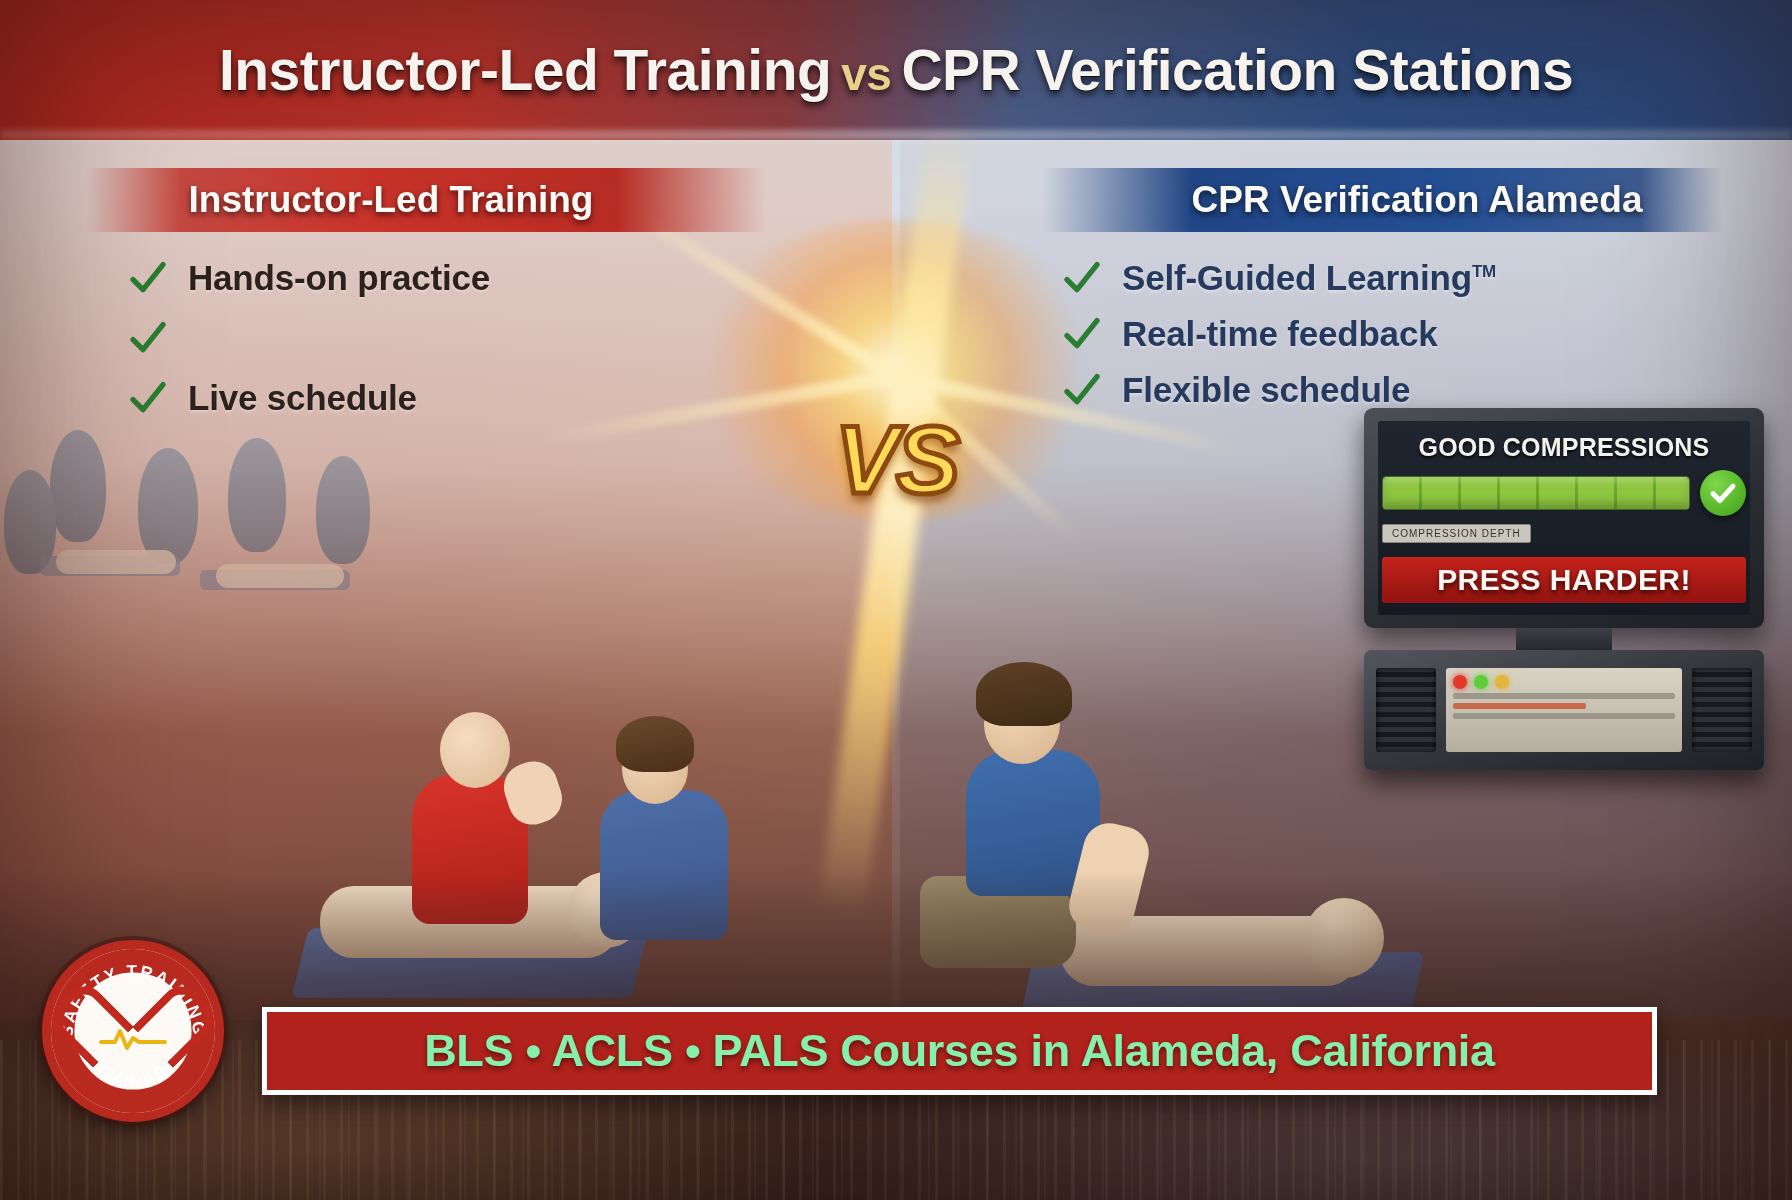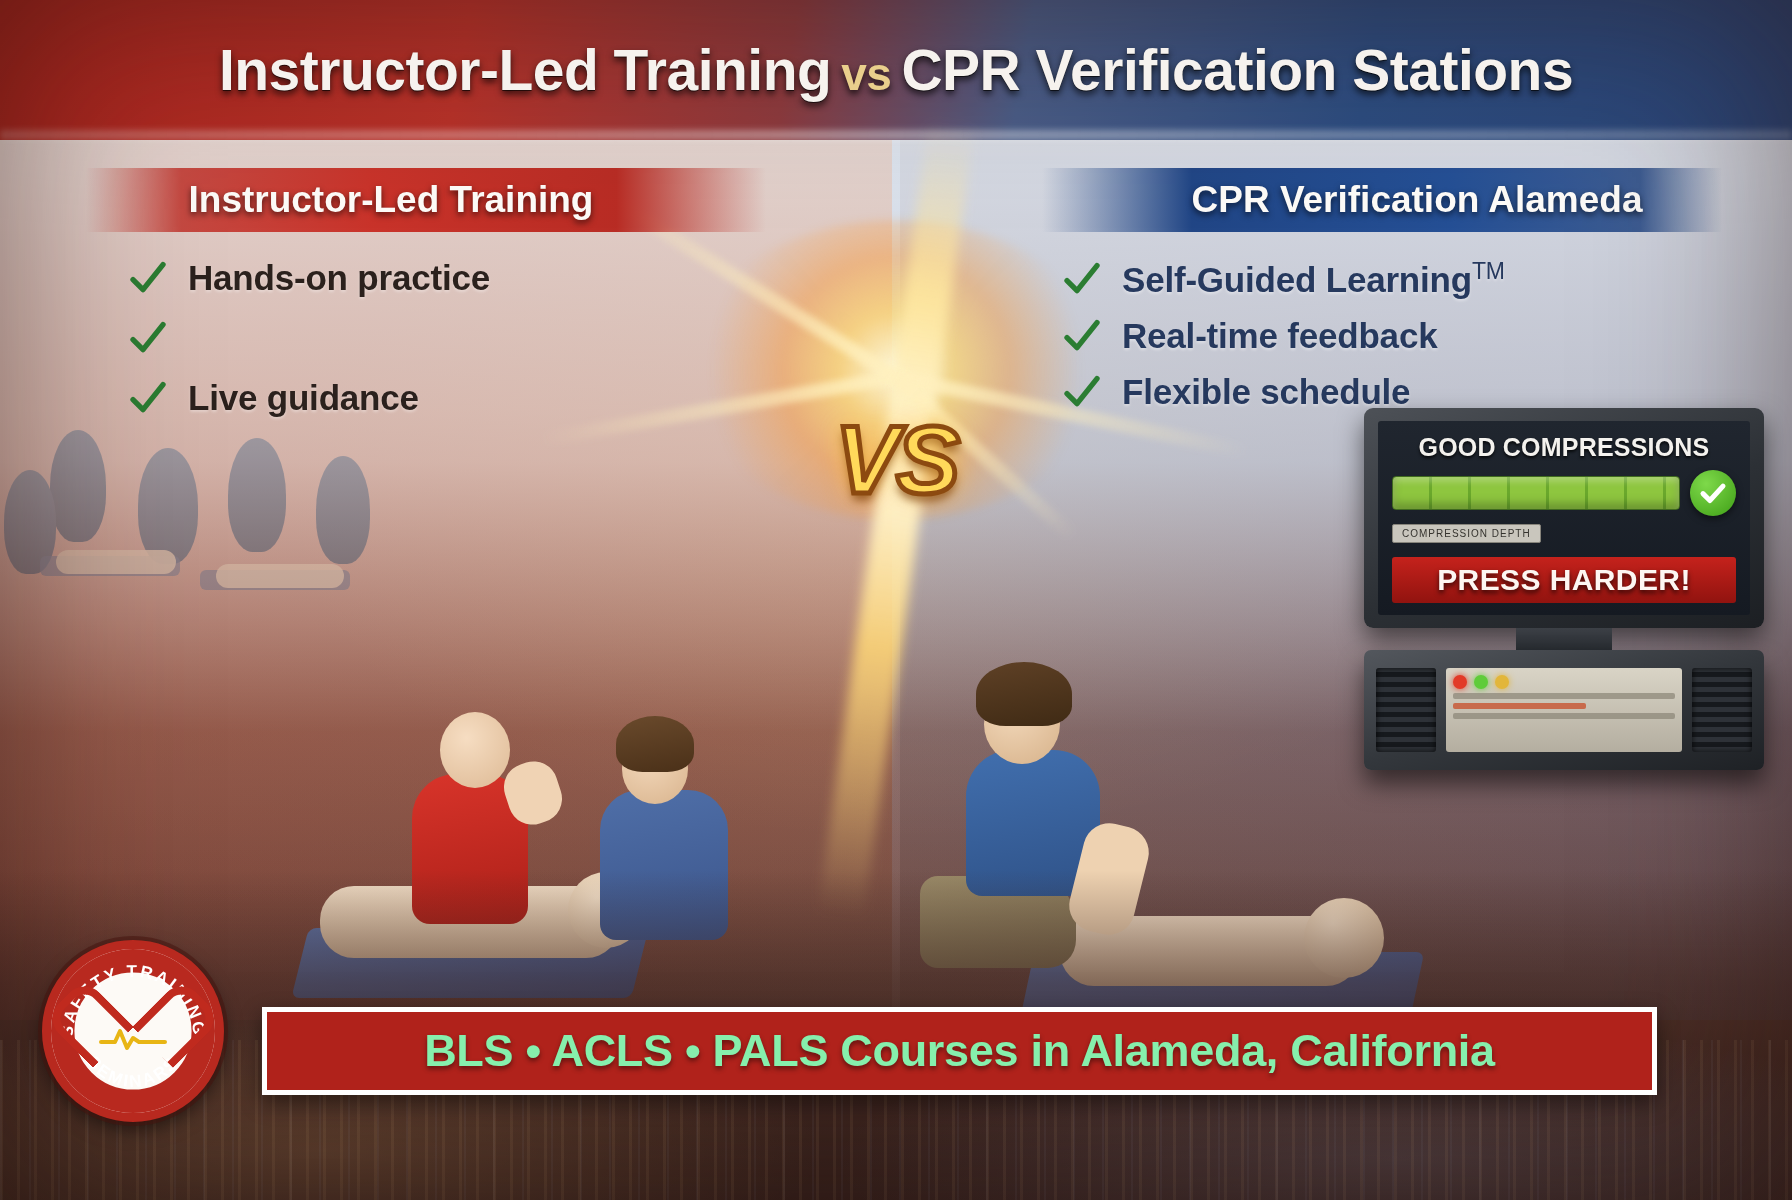--- a/index.html
+++ b/index.html
@@ -82,21 +82,21 @@
   }
 
   .bullets { margin-top:26px; }
   .bullet { display:flex; align-items:center; gap:20px; margin-bottom:16px; }
   .col.right .bullet { justify-content:flex-start; padding-left:20px; }
   .col.left  .bullet { padding-left:42px;margin-top:20px; }
   .check { width:40px; height:40px; flex:0 0 40px; }
   .bullet-label { font-size:35px; font-weight:bold; letter-spacing:-.2px; }
   .col.left  .bullet-label { color:#2b211d; text-shadow:0 2px 3px rgba(255,255,255,.35); }
   .col.right .bullet-label { color:#26395e; text-shadow:0 2px 3px rgba(255,255,255,.40); }
-  .tm { font-size:23px; vertical-align:super; font-weight:normal; }
+  .tm { font-size:17px; vertical-align:super; font-weight:bold; }
 
   
   .clash {
     position:absolute; left:50%; top:120px; transform:translateX(-50%);
     width:330px; height:800px; pointer-events:none;
   }
   .clash .beam {
     position:absolute; left:50%; top:0; transform:translateX(-50%) rotate(8deg);
     width:46px; height:800px;
     background:linear-gradient(to bottom, rgba(255,235,170,0) 0%, rgba(255,232,160,.85) 22%, #fff6d8 44%, rgba(255,216,120,.85) 66%, rgba(255,180,70,0) 100%);
@@ -122,21 +122,21 @@
   }
 
   
   .monitor { position:absolute; right:28px; top:408px; width:400px; z-index:4; }
   .mon-bezel {
     width:400px; height:220px; background:linear-gradient(160deg,#4d5157,#2c3035 55%,#1c1f23);
     border-radius:9px; padding:13px 14px; box-shadow:0 12px 26px rgba(0,0,0,.55);
   }
   .mon-screen {
     width:100%; height:100%; background:linear-gradient(to bottom,#20262f,#151a22);
-    border-radius:3px; padding:12px 14px; display:flex; flex-direction:column; gap:8px;
+    border-radius:3px; padding:12px 4px; display:flex; flex-direction:column; gap:8px;
   }
   .mon-title {
     font-size:25px; font-weight:bold; color:#f4f2ee; letter-spacing:.2px;
     text-shadow:0 2px 3px rgba(0,0,0,.8); text-align:center;
   }
   .mon-row { display:flex; align-items:center; gap:10px; }
   .mon-bar {
     flex:1; height:34px; border-radius:4px; border:1px solid #3f6a1e;
     background:repeating-linear-gradient(90deg,#8ec63f 0 36px,#6aa82c 36px 39px);
     box-shadow:inset 0 -6px 10px rgba(0,0,0,.25), inset 0 4px 7px rgba(255,255,255,.30);
@@ -349,21 +349,21 @@
       </div>
       <div class="bullet">
         <svg class="check" viewBox="0 0 24 24">
             <path d="M3 13l6 6L21 4" fill="none" stroke="#2b7d32" stroke-width="3.2" stroke-linecap="round" stroke-linejoin="round"></path>
           </svg>
       </div>
       <div class="bullet">
         <svg class="check" viewBox="0 0 24 24">
             <path d="M3 13l6 6L21 4" fill="none" stroke="#2b7d32" stroke-width="3.2" stroke-linecap="round" stroke-linejoin="round"></path>
           </svg>
-        <span class="bullet-label">Live guidance</span>
+        <span class="bullet-label">Live schedule</span>
       </div>
     </div>
   </div>
 
   <div class="col right">
     <div class="col-head">CPR Verification Alameda</div>
     <div class="bullets">
       <div class="bullet">
         <svg class="check" viewBox="0 0 24 24">
             <path d="M3 13l6 6L21 4" fill="none" stroke="#2b7d32" stroke-width="3.2" stroke-linecap="round" stroke-linejoin="round"></path>

